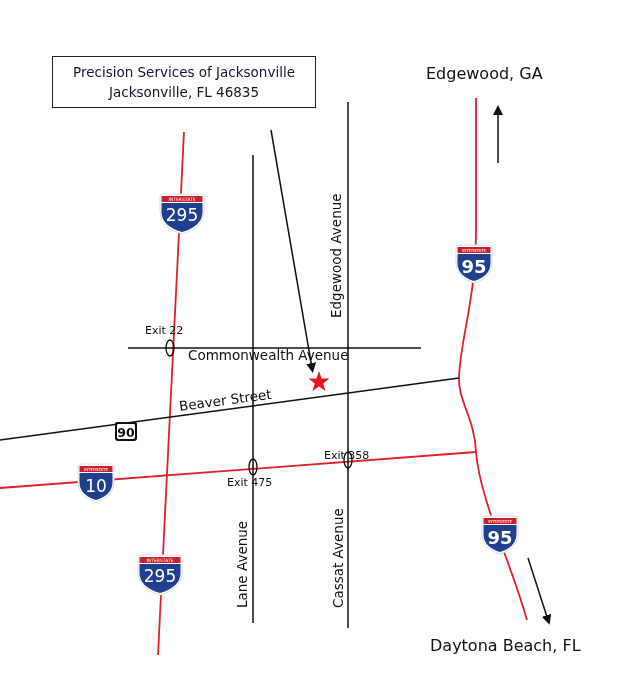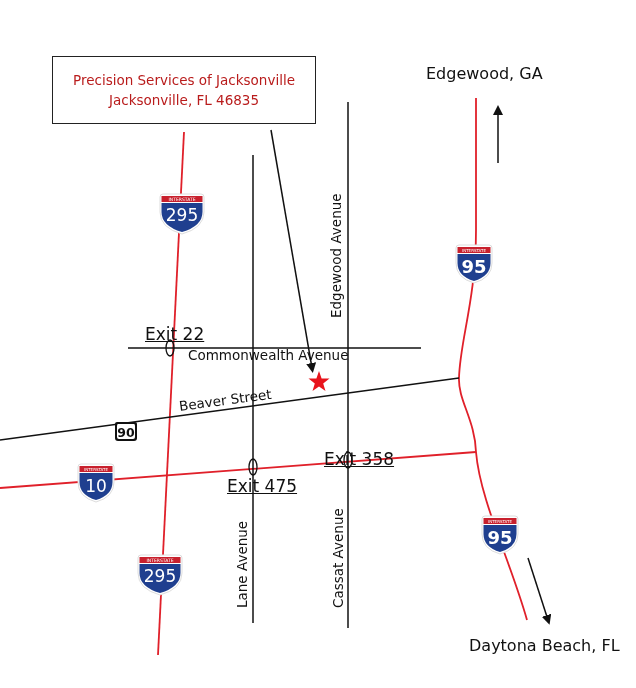--- a/index.html
+++ b/index.html
@@ -1,27 +1,27 @@
 <!DOCTYPE html>
 <html><head>
   <meta charset="utf-8">
   <style>
     html, body { margin: 0; padding: 0; background: #ffffff; }
     body { width: 636px; height: 688px; position: relative; overflow: hidden; font-family: "DejaVu Sans", sans-serif; }
     #map { position: absolute; left: 0; top: 0; width: 636px; height: 688px; }
     .addr-box {
-      position: absolute; left: 52px; top: 56px; width: 264px; height: 68px;
+      position: absolute; left: 52px; top: 56px; width: 264px; height: 52px;
       border: 1.5px solid #222; background: #fff; box-sizing: border-box;
       display: flex; flex-direction: column; align-items: center; justify-content: center;
-      color: #b91c1c; font-family: "DejaVu Sans", sans-serif; font-size: 13.5px; line-height: 20px;
+      color: #0f172a; font-family: "DejaVu Sans", sans-serif; font-size: 13.5px; line-height: 20px;
     }
     .lbl { position: absolute; font-family: "DejaVu Sans", sans-serif; color: #111; white-space: nowrap; }
     .city { font-size: 16px; }
     .street { font-size: 13.5px; }
-    .exit { font-size: 17px; text-decoration: underline; }
+    .exit { font-size: 11px; }
     .vert { transform-origin: left top; transform: rotate(-90deg); }
   </style>
 </head>
 <body>
 
 <svg id="map" viewBox="0 0 636 688" xmlns="http://www.w3.org/2000/svg">
   <defs>
     <marker id="arrowhead" markerWidth="10" markerHeight="10" refX="5" refY="5" orient="auto" markerUnits="userSpaceOnUse">
       <path d="M0,0 L10,5 L0,10 Z" fill="#111"></path>
     </marker>
@@ -98,21 +98,21 @@
     <text x="11" y="15" font-size="12.5" font-weight="bold" fill="#111" text-anchor="middle" font-family="DejaVu Sans, sans-serif">90</text>
   </g>
 </svg>
 
 <div class="addr-box">
   <div>Precision Services of Jacksonville</div>
   <div>Jacksonville, FL 46835</div>
 </div>
 
 <div class="lbl city" style="left:426px; top:64px;">Edgewood, GA</div>
-<div class="lbl city" style="left:469px; top:636px;">Daytona Beach, FL</div>
+<div class="lbl city" style="left:430px; top:636px;">Daytona Beach, FL</div>
 
 <div class="lbl street" style="left:188px; top:347px;">Commonwealth Avenue</div>
 <div class="lbl street" style="left:178px; top:398px; transform: rotate(-7.5deg); transform-origin: left top;">Beaver Street</div>
 <div class="lbl street vert" style="left:328px; top:318px;">Edgewood Avenue</div>
 <div class="lbl street vert" style="left:234px; top:608px;">Lane Avenue</div>
 <div class="lbl street vert" style="left:330px; top:608px;">Cassat Avenue</div>
 
 <div class="lbl exit" style="left:145px; top:324px;">Exit 22</div>
 <div class="lbl exit" style="left:227px; top:476px;">Exit 475</div>
 <div class="lbl exit" style="left:324px; top:449px;">Exit 358</div>

